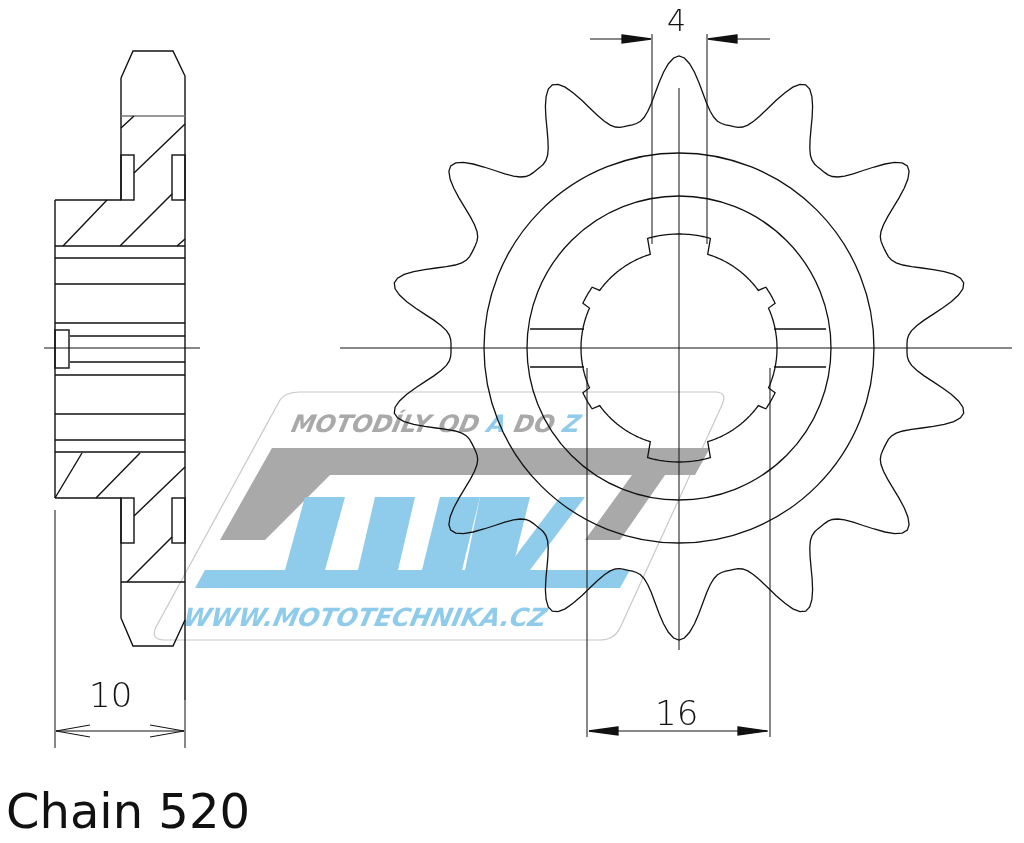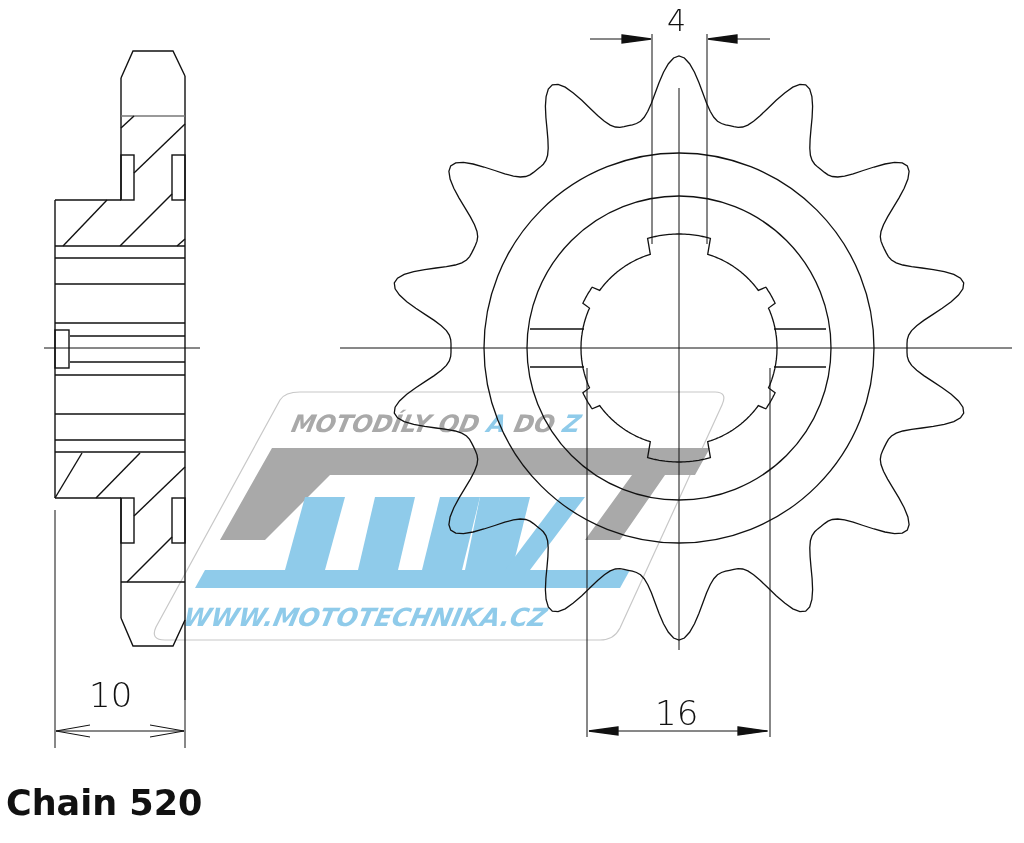--- a/index.html
+++ b/index.html
@@ -1,21 +1,21 @@
 <!DOCTYPE html>
 <html><head>
 <meta charset="utf-8">
 <style>
   html, body { margin: 0; padding: 0; background: #ffffff; }
   body { width: 1024px; height: 843px; position: relative; overflow: hidden; font-family: "DejaVu Sans", sans-serif; }
   #drawing { position: absolute; left: 0; top: 0; }
   .caption {
     position: absolute; left: 6px; top: 783px;
-    font-family: "DejaVu Sans", sans-serif; font-weight: bold;
-    font-size: 35px; color: #111111; letter-spacing: 0px;
+    font-family: "DejaVu Sans", sans-serif; font-weight: normal;
+    font-size: 48px; color: #111111; letter-spacing: 0px;
   }
   .dimtxt { font-family: "DejaVu Sans", sans-serif; font-weight: 200; fill: #111; }
   .wm-top { font-family: "DejaVu Sans", sans-serif; font-weight: bold; font-style: italic; }
 </style>
 </head>
 <body>
 
 <svg id="drawing" width="1024" height="843" viewBox="0 0 1024 843" xmlns="http://www.w3.org/2000/svg">
 
   <g>

